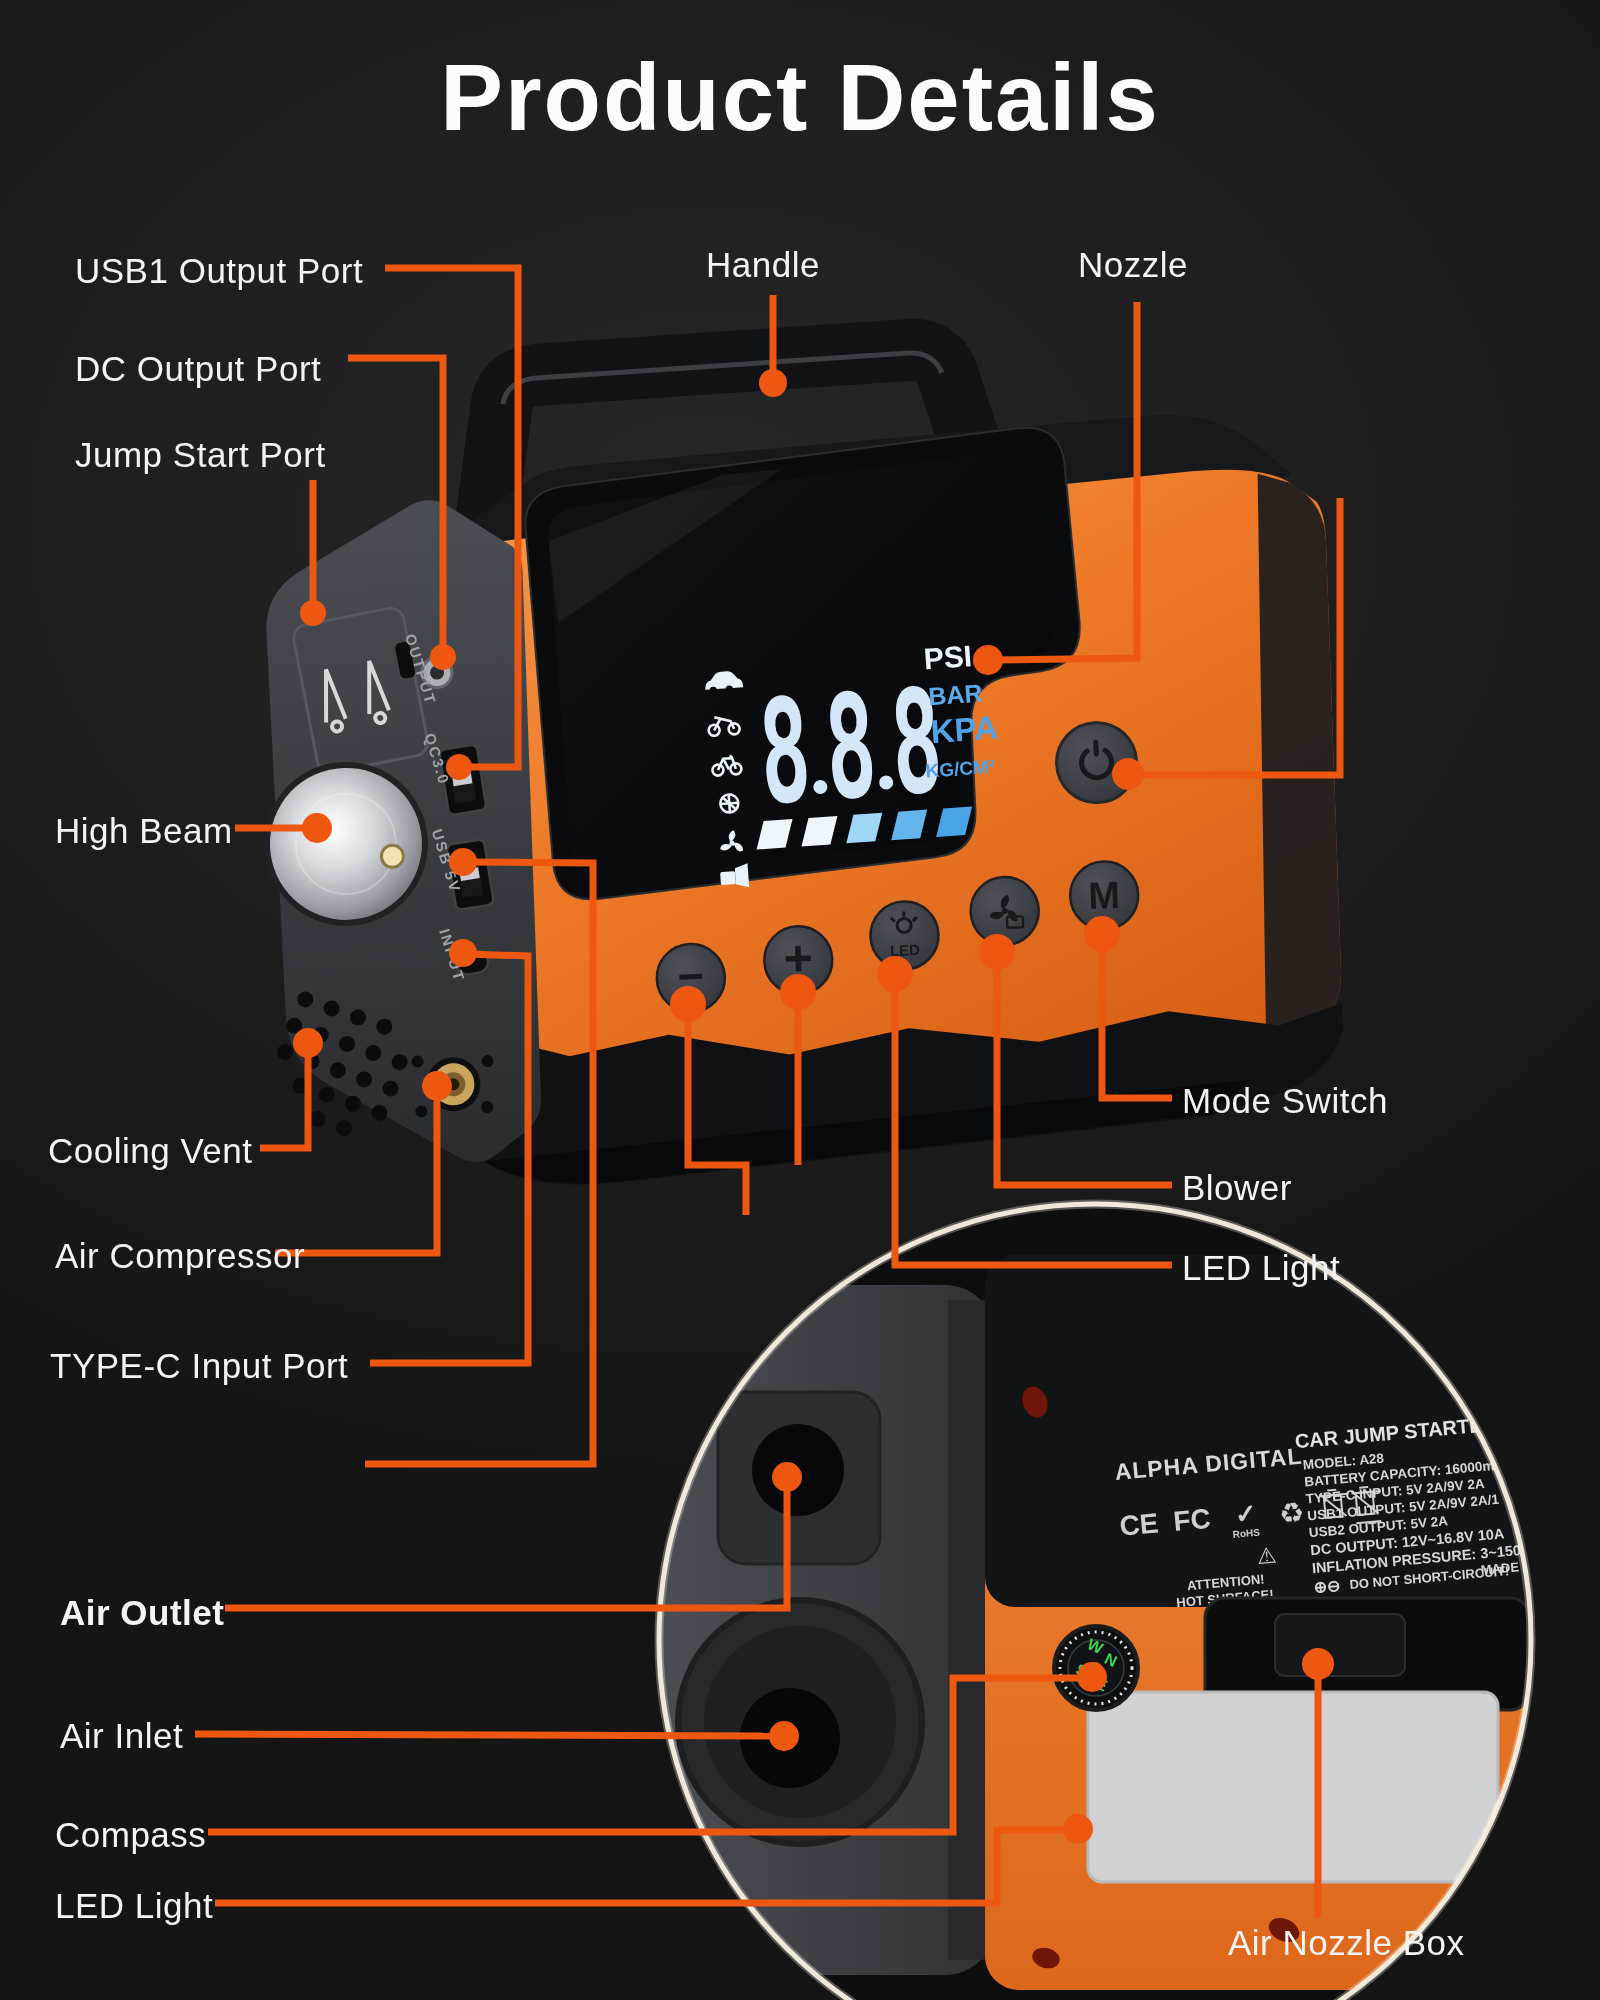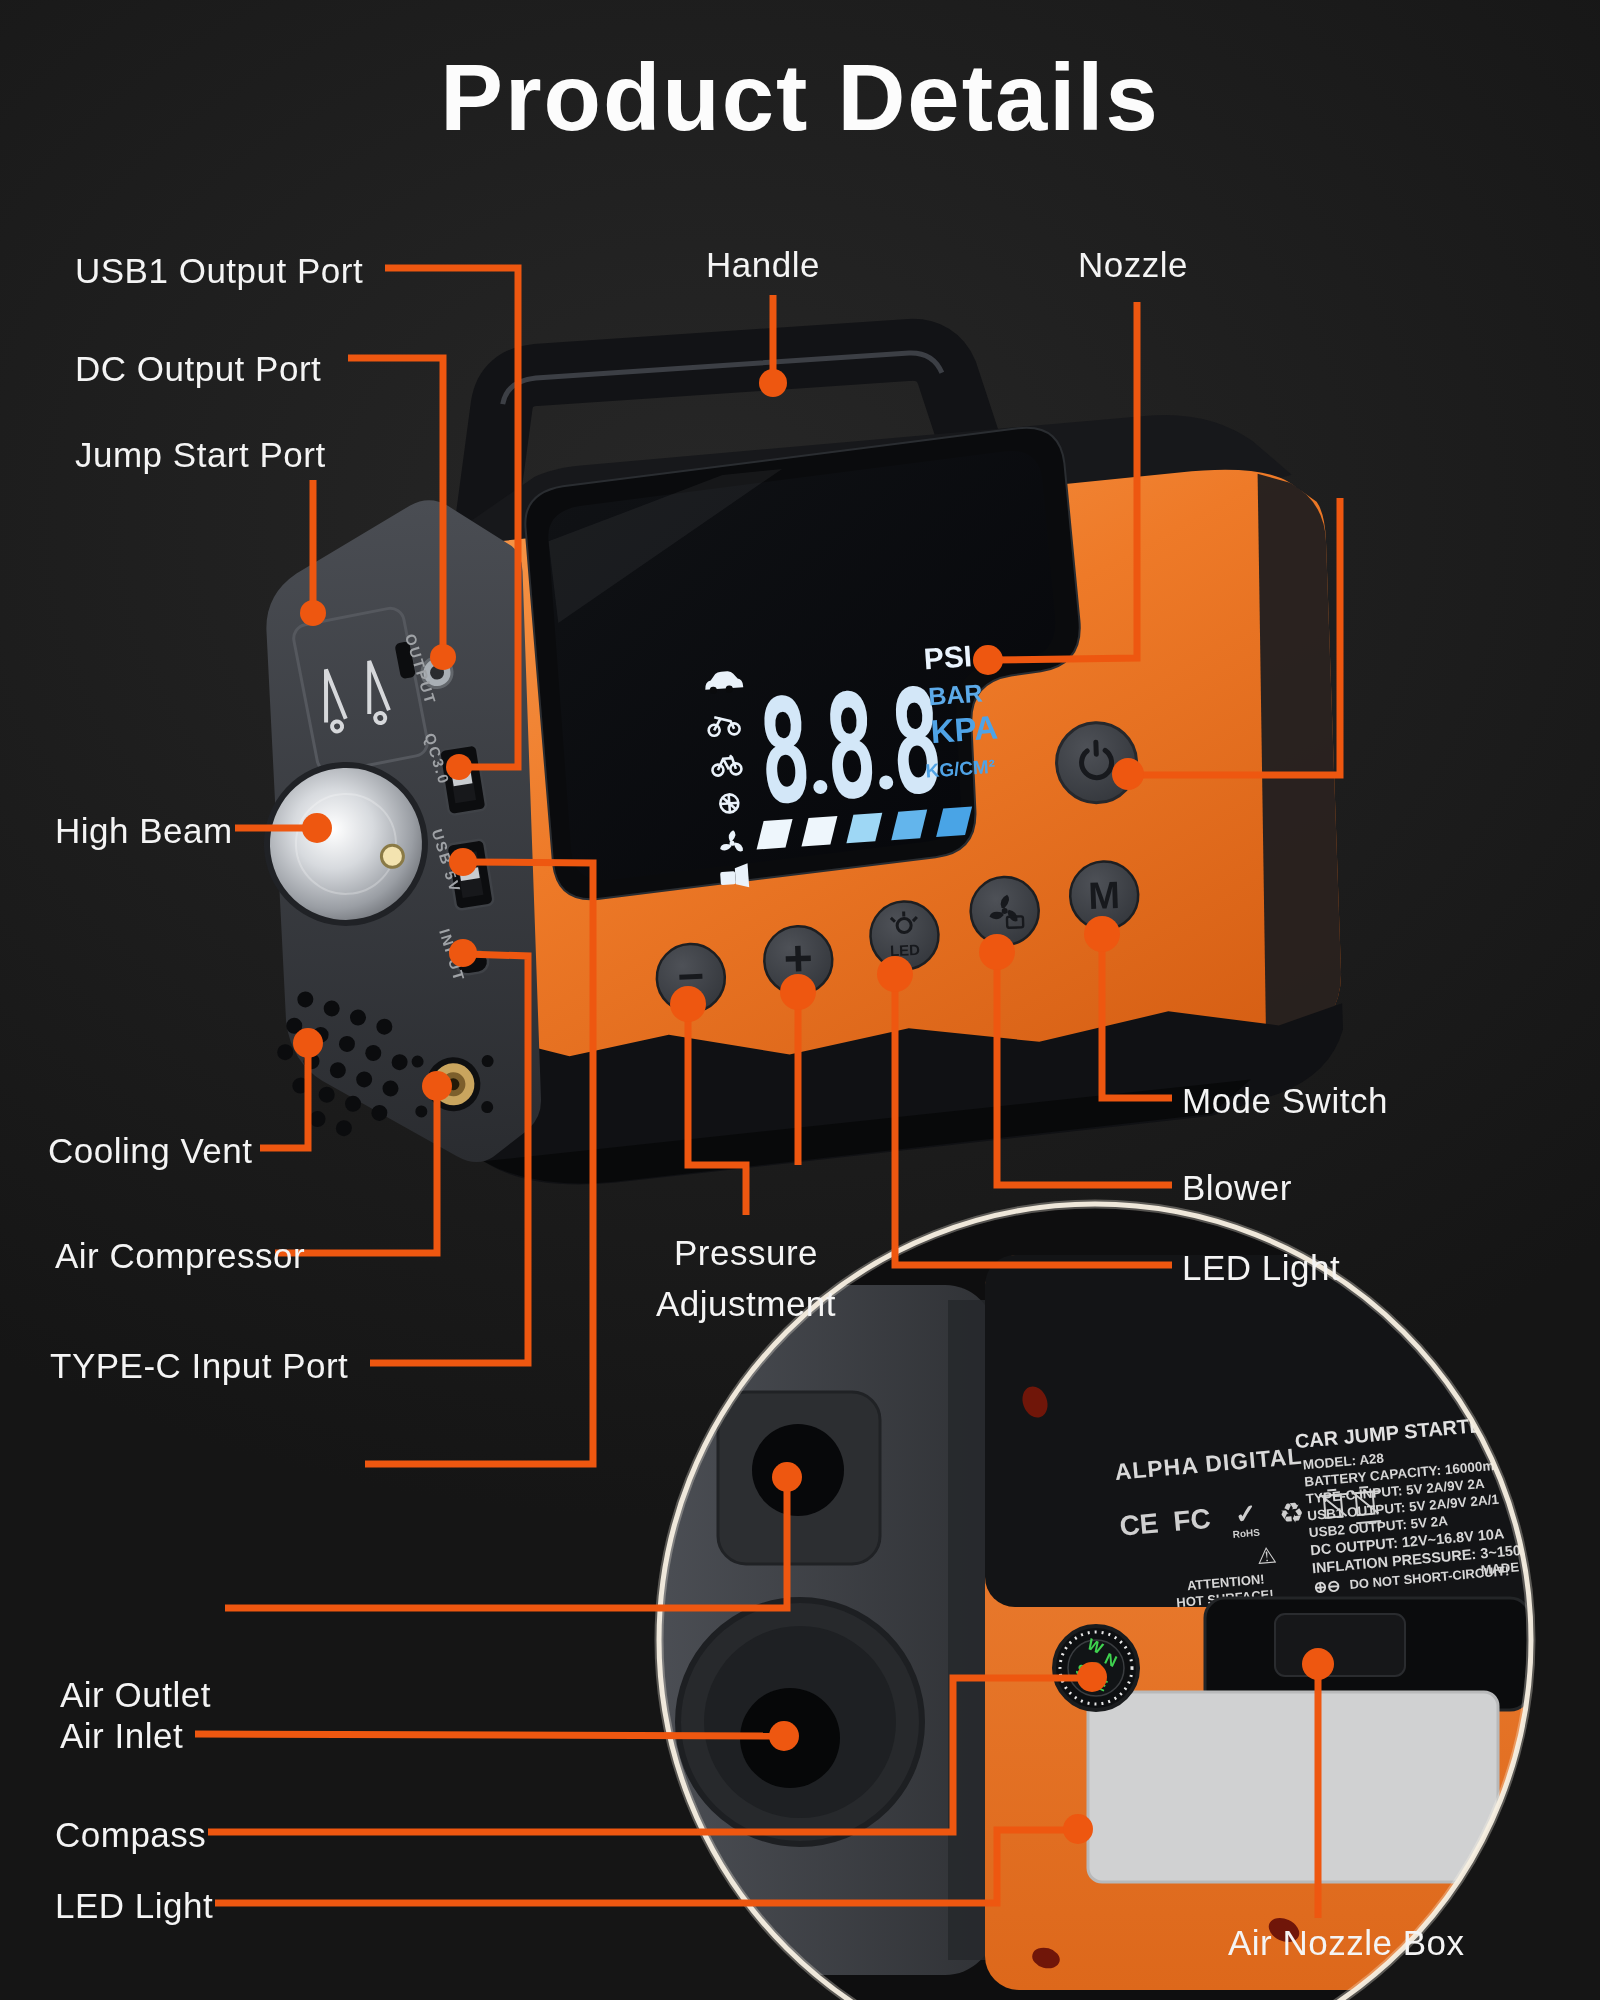--- a/index.html
+++ b/index.html
@@ -397,27 +397,25 @@
 
 <div id="page-title">Product Details</div>
 <div id="labels">
       <div class="callout-label" style="left: 75px; top: 246px;">USB1 Output Port</div>
       <div class="callout-label" style="left: 75px; top: 344px;">DC Output Port</div>
       <div class="callout-label" style="left: 75px; top: 430px;">Jump Start Port</div>
       <div class="callout-label" style="left: 55px; top: 806px;">High Beam</div>
       <div class="callout-label" style="left: 48px; top: 1126px;">Cooling Vent</div>
       <div class="callout-label" style="left: 55px; top: 1231px; text-align: center;">Air Compressor</div>
       <div class="callout-label" style="left: 50px; top: 1341px;">TYPE-C Input Port</div>
-      <div class="callout-label" style="left: 60px; top: 1670px;">Air Outlet</div>
+      <div class="callout-label" style="left: 60px; top: 1588px; font-weight: bold;">Air Outlet</div>
       <div class="callout-label" style="left: 60px; top: 1711px;">Air Inlet</div>
       <div class="callout-label" style="left: 55px; top: 1810px;">Compass</div>
       <div class="callout-label" style="left: 55px; top: 1881px;">LED Light</div>
       <div class="callout-label" style="left: 706px; top: 240px;">Handle</div>
       <div class="callout-label" style="left: 1078px; top: 240px;">Nozzle</div>
       <div class="callout-label" style="left: 1182px; top: 1076px;">Mode Switch</div>
       <div class="callout-label" style="left: 1182px; top: 1163px; text-align: center;">Blower</div>
       <div class="callout-label" style="left: 1182px; top: 1243px;">LED Light</div>
-      <div class="callout-label center" style="left: 746px; top: 1228px;">Pressure
-Adjustment</div>
       <div class="callout-label" style="left: 1228px; top: 1918px;">Air Nozzle Box</div>
     </div>
 
 </div>
 
 </body></html>

